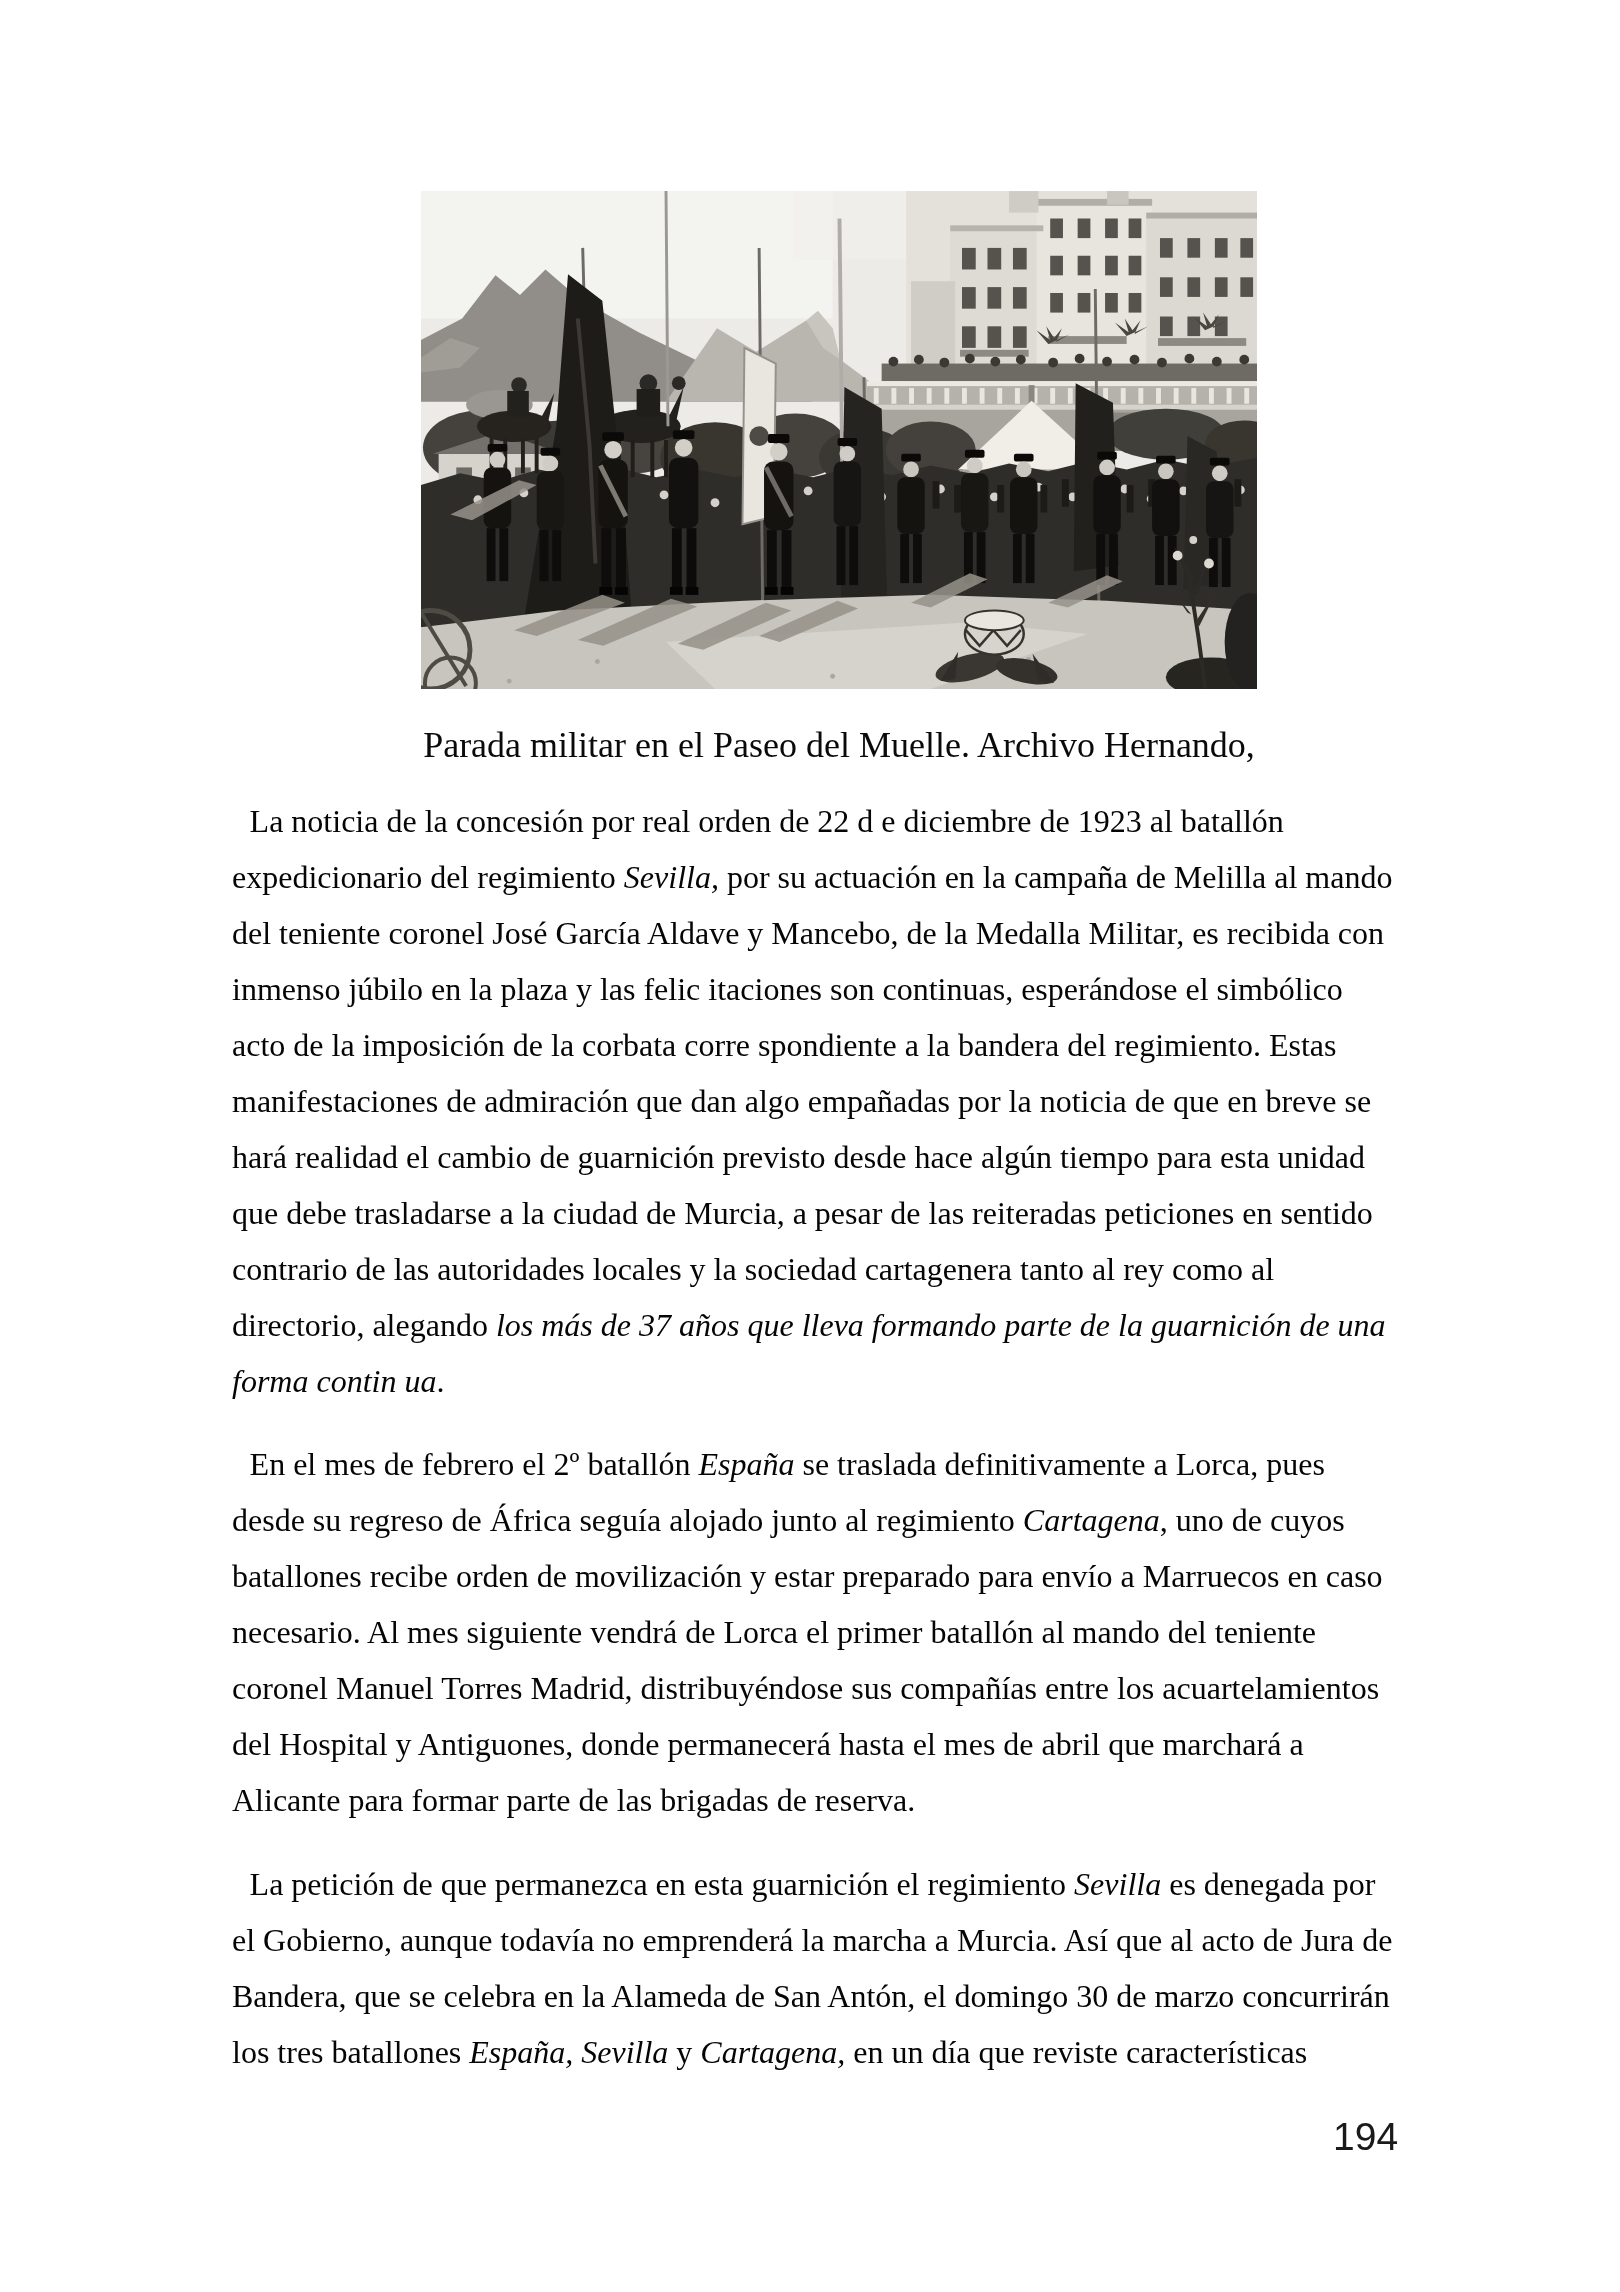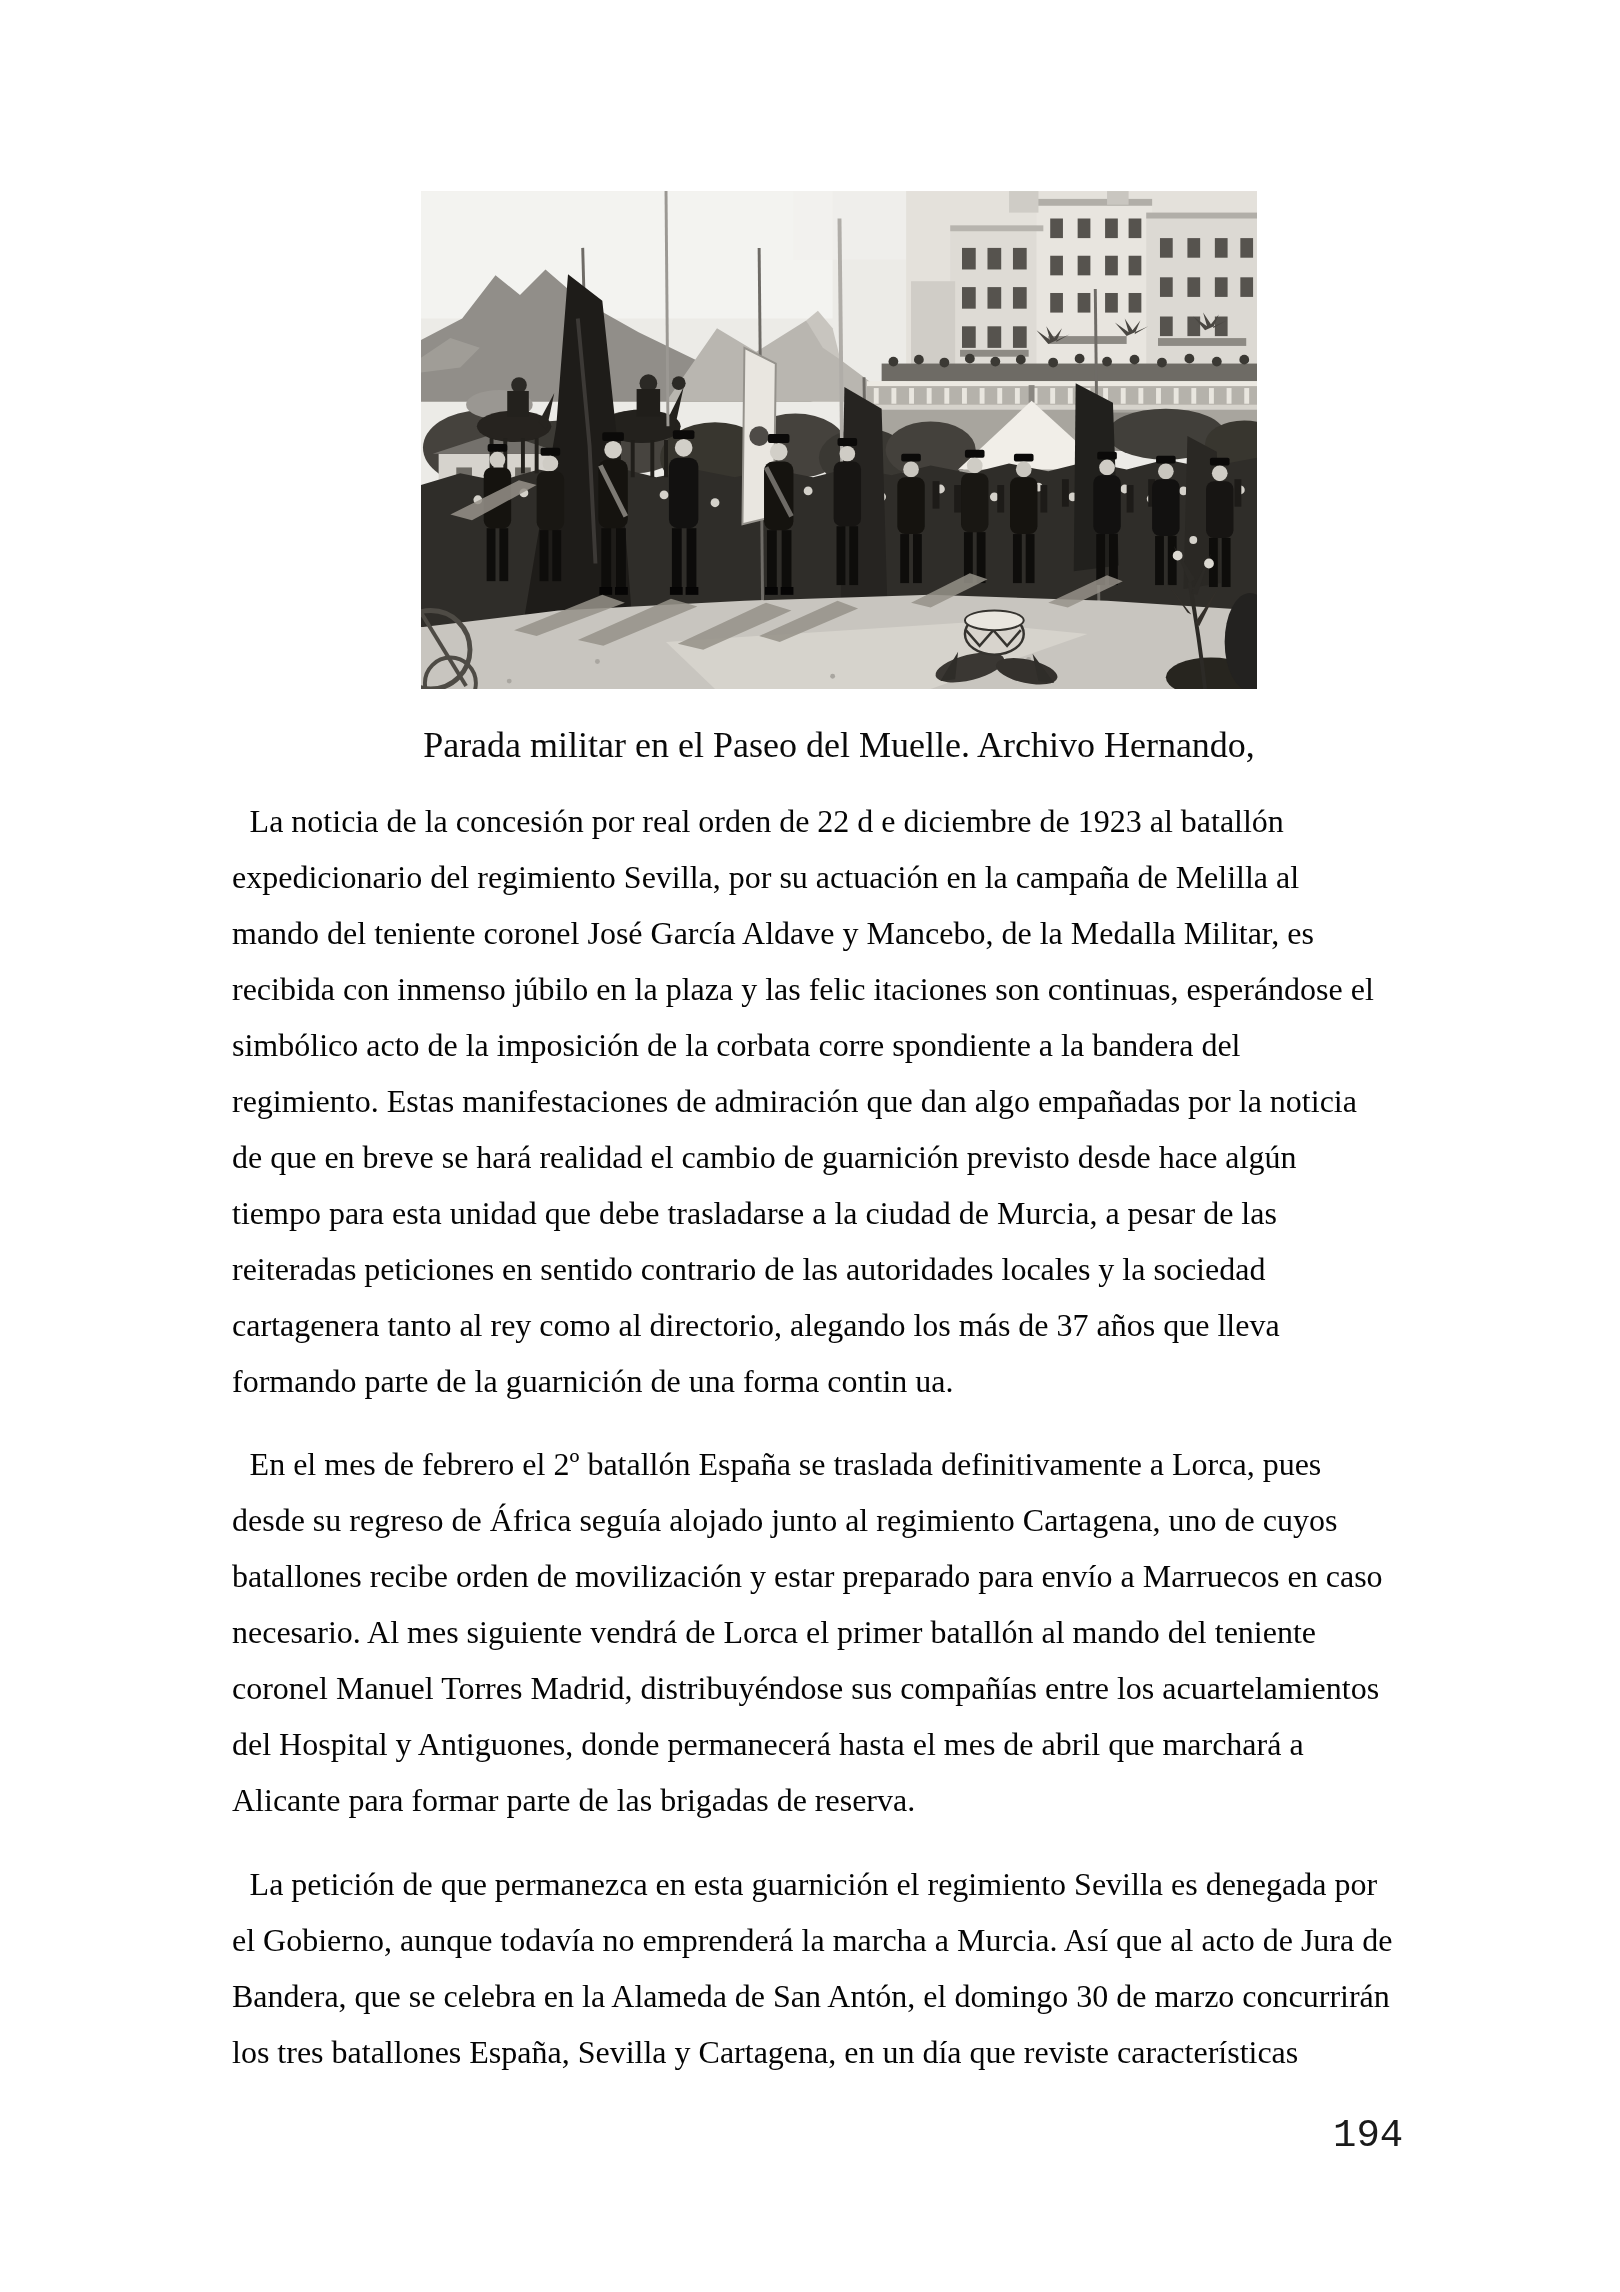--- a/index.html
+++ b/index.html
@@ -22,24 +22,24 @@
     font-size: 36px; line-height: 33px;
     color: #0a0a0a;
   }
   .body-text {
     position: absolute; left: 232px; top: 793px; width: 1161px;
     font-size: 32px; line-height: 56px;
     text-align: left;
     color: #050505;
   }
   .body-text p { margin: 0 0 27.4px 0; text-indent: 17.6px; }
-  .italic { }
+  .italic { font-style: italic; }
   .page-number {
     position: absolute; left: 1333px; top: 2115px;
-    font-family: Liberation Mono, monospace;
+    font-family: Liberation Sans, sans-serif;
     font-size: 39px; line-height: 43px;
     color: #1a1a1a;
   }
 </style>
 </head>
 <body>
 
 <figure class="photo-wrap" style="margin:0;">
   <svg viewBox="0 0 853 508" xmlns="http://www.w3.org/2000/svg" aria-hidden="true">
 

